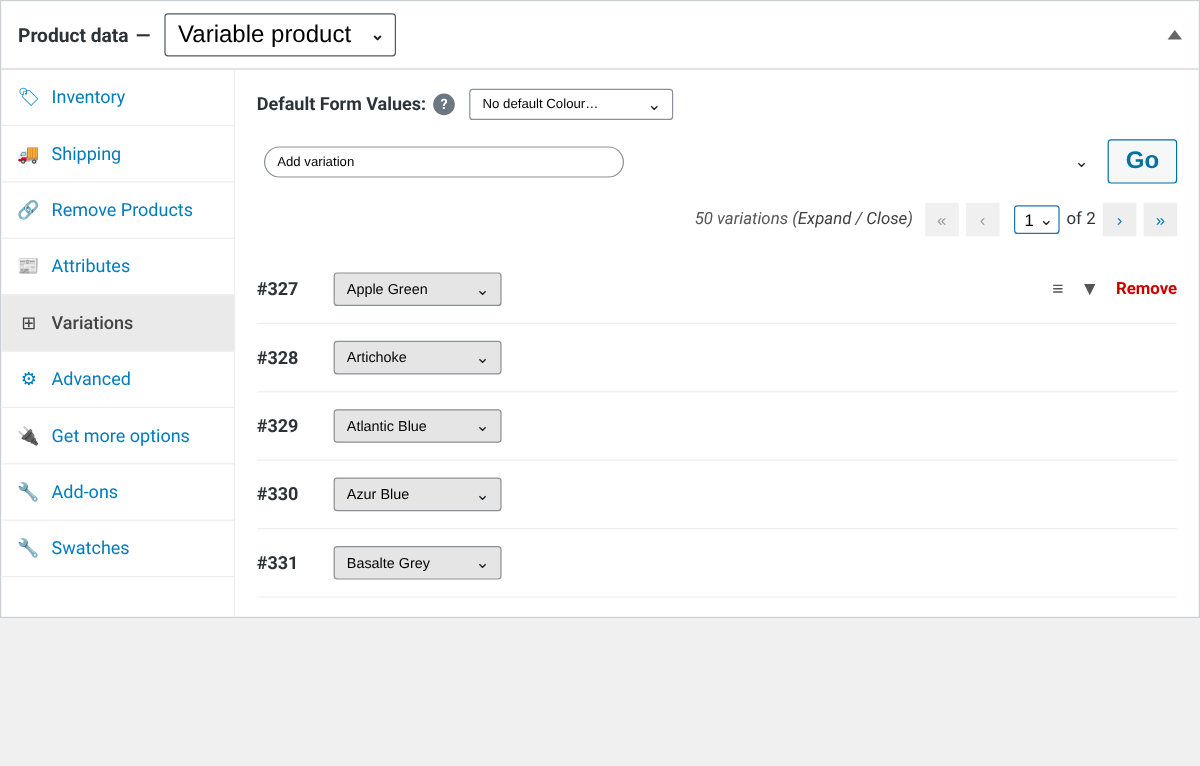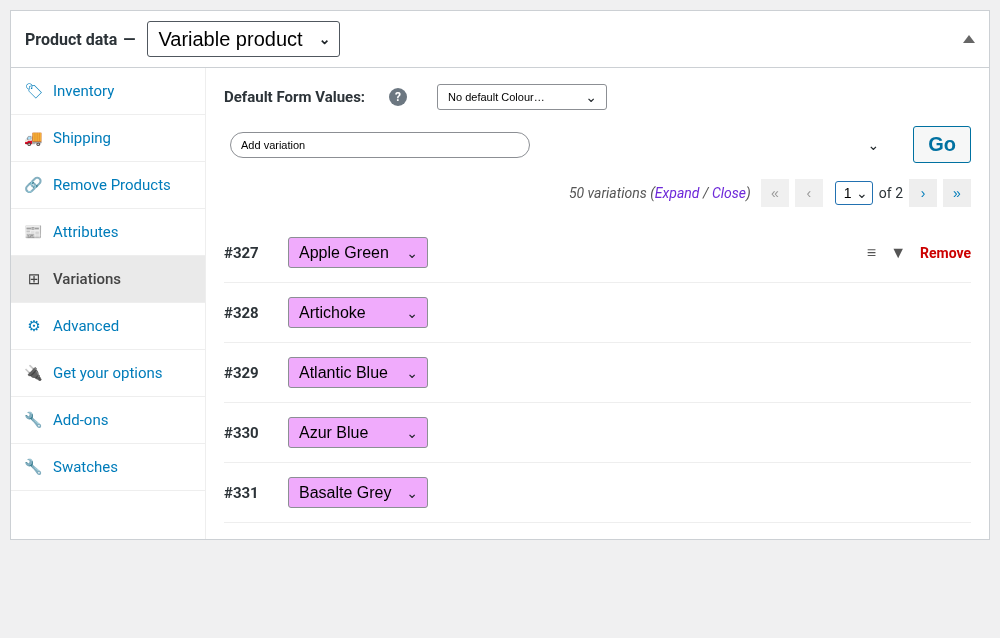--- a/index.html
+++ b/index.html
@@ -1,50 +1,50 @@
 <!DOCTYPE html>
 <html><head>
 <meta charset="utf-8">
 <style>
   * { box-sizing: border-box; margin: 0; padding: 0; }
   body { font-family: -apple-system, BlinkMacSystemFont, "Segoe UI", Roboto, sans-serif; font-size: 14px; color: #2c3338; background: #f0f0f1; }
-  .panel { background:#fff; border:1px solid #ccd0d4; margin:10px; }
+  .panel { background:#fff; border:1px solid #ccd0d4; }
   .panel-header { display:flex; align-items:center; padding:10px 14px; border-bottom:1px solid #ccd0d4; font-size:16px; font-weight:bold; }
   .panel-header .dash { font-weight:bold; padding:0 6px; }
   .panel-header .collapse { margin-left:auto; color:#666; font-size:12px; }
   .product-type-select { font-size:20px; padding:6px 36px 6px 10px; border:1px solid #50575e; border-radius:3px; background:#fff; appearance:none; position:relative; }
   .select-wrap { position:relative; display:inline-block; margin-left:6px;}
   .select-wrap .chev { position:absolute; right:10px; top:50%; transform:translateY(-50%); pointer-events:none; font-size:14px; color:#1d2327;}
   .body { display:flex; }
   .sidebar { width:195px; border-right:1px solid #eee; }
   .sidebar-item { display:flex; align-items:center; gap:10px; padding:14px 14px; color:#007cba; cursor:pointer; border-bottom:1px solid #eee; font-size:15px;}
   .sidebar-item.active { background:#eaeaea; color:#444; font-weight:500;}
   .sidebar-item .ico { width:18px; display:inline-flex; justify-content:center; color:inherit; }
   .content { flex:1; padding:16px 18px; }
-  .row { display:flex; align-items:center; gap:24px; margin-bottom:16px; flex-wrap:wrap;}
+  .row { display:flex; align-items:center; gap:6px; margin-bottom:16px; flex-wrap:wrap;}
   .label-strong { font-weight:bold; font-size:15px;}
   .help { width:18px; height:18px; border-radius:50%; background:#6c7781; color:#fff; display:inline-flex; align-items:center; justify-content:center; font-size:12px; font-weight:bold;}
   .select-field { font-size:11px; padding:6px 22px 6px 10px; border:1px solid #8c8f94; border-radius:3px; background:#fff; appearance:none; min-width:170px;}
   .select-field.wide { flex:1; min-width:300px;border-radius:13px;}
   .go-btn { border:1px solid #0071a1; color:#0071a1; background:#f6f7f7; padding:6px 14px; border-radius:3px; font-size:20px; font-weight:600; cursor:pointer;}
   .pager { display:flex; align-items:center; gap:6px; margin-left:auto; font-size:14px;}
   .count-text { font-style:italic; color:#555; margin-right:4px;}
-  .linklike { color:#6d28d9; font-style:italic; cursor:pointer;}
+  .linklike { color:#404040; font-style:italic; cursor:pointer;}
   .pagebtn { width:28px; height:28px; display:inline-flex; align-items:center; justify-content:center; background:#eee; color:#50575e; border:none; cursor:pointer; font-size:14px;}
   .pagebtn.disabled { color:#999; background:#f0f0f0; }
   .pagebtn.blue { color:#007cba; }
   .page-select { border:1px solid #2271b1; border-radius:3px; padding:3px 20px 3px 8px; font-size:14px; appearance:none; background:#fff;}
   .of-n { font-size:14px; }
   .notice { border:1px solid #ccd0d4; border-left:4px solid #e743aa; padding:14px 16px; color:#1d2327; margin:8px 0 20px 0; line-height:1.5;}
   .var-row { display:flex; align-items:center; gap:10px; padding:14px 0; border-bottom:1px solid #eee;}
   .var-id { font-weight:bold; font-size:15px; min-width:48px;}
   .var-actions { margin-left:auto; display:flex; align-items:center; gap:14px;}
   .icon-btn { color:#555; cursor:pointer; font-size:16px;}
   .remove { color:#cc0000; font-weight:bold; cursor:pointer;}
-  .attr-select { font-size:16px; padding:6px 34px 6px 10px; border:1px solid #8c8f94; border-radius:3px; background:#f0abfc; appearance:none; min-width:140px;}
+  .attr-select { font-size:12px; padding:6px 34px 6px 10px; border:1px solid #8c8f94; border-radius:3px; background:#e5e5e5; appearance:none; min-width:140px;}
   .triangle-up { width:0; height:0; border-left:6px solid transparent; border-right:6px solid transparent; border-bottom:8px solid #666; display:inline-block;}
 </style>
 </head>
 <body>
 
 <div class="panel">
   <div class="panel-header">
     <span>Product data</span>
     <span class="dash">—</span>
     <span class="select-wrap">
@@ -77,21 +77,21 @@
       <div class="sidebar-item active">
         <span class="ico">⊞</span>
         <span>Variations</span>
       </div>
       <div class="sidebar-item">
         <span class="ico">⚙</span>
         <span>Advanced</span>
       </div>
       <div class="sidebar-item">
         <span class="ico">🔌</span>
-        <span>Get your options</span>
+        <span>Get more options</span>
       </div>
       <div class="sidebar-item">
         <span class="ico">🔧</span>
         <span>Add-ons</span>
       </div>
       <div class="sidebar-item">
         <span class="ico">🔧</span>
         <span>Swatches</span>
       </div>
     </div>

